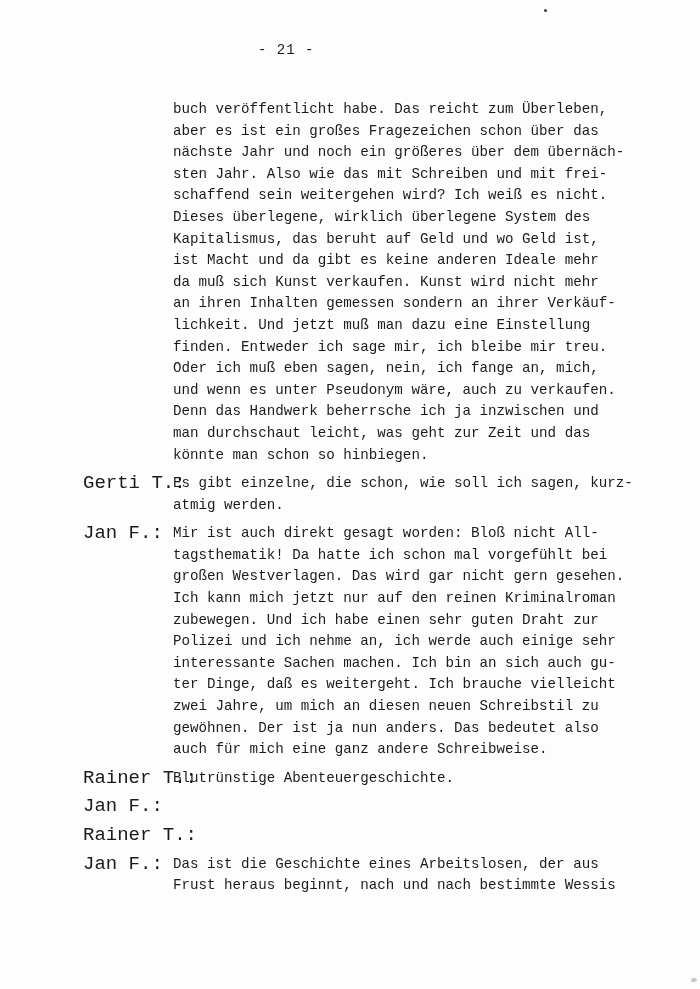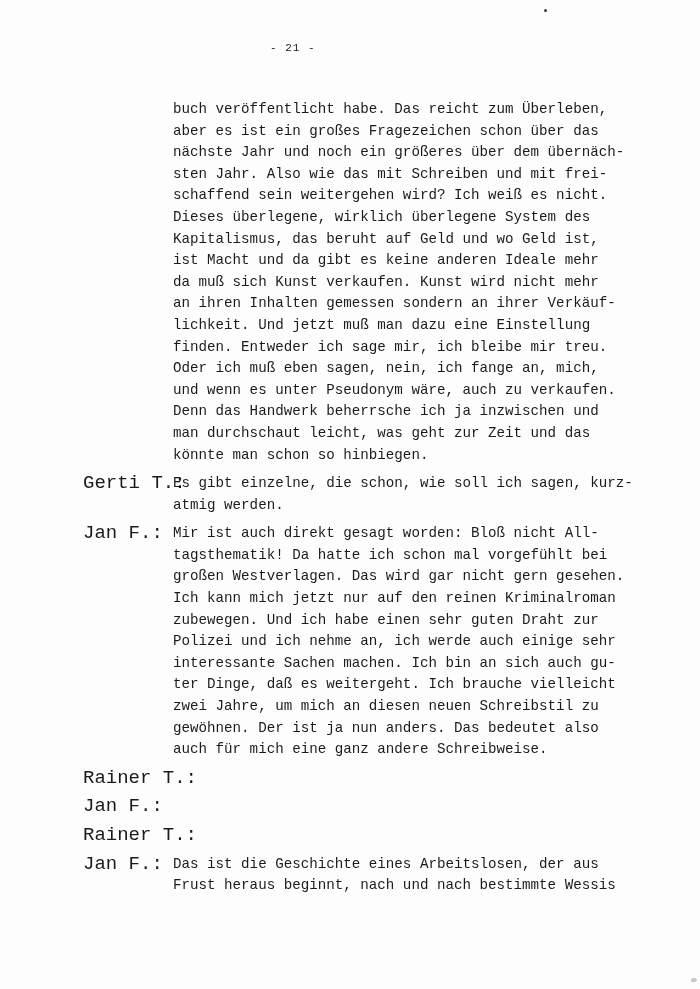--- a/index.html
+++ b/index.html
@@ -13,22 +13,22 @@
     height: 989px;
     background: #fdfdfd;
     overflow: hidden;
     font-family: "Liberation Mono", "DejaVu Sans Mono", monospace;
     color: #1b1b1b;
     font-weight: 500;
   }
   .page-number {
     position: absolute;
     top: 42px;
-    left: 270px;
-    font-size: 11px;
+    left: 258px;
+    font-size: 14px;
     letter-spacing: 1px;
     white-space: pre;
   }
   .content {
     position: absolute;
     top: 99px;
     left: 83px;
     width: 560px;
   }
   .block {
@@ -117,20 +117,21 @@
 Polizei und ich nehme an, ich werde auch einige sehr
 interessante Sachen machen. Ich bin an sich auch gu-
 ter Dinge, daß es weitergeht. Ich brauche vielleicht
 zwei Jahre, um mich an diesen neuen Schreibstil zu
 gewöhnen. Der ist ja nun anders. Das bedeutet also
 auch für mich eine ganz andere Schreibweise.</div>
     </div>
 
     <div class="block">
       <div class="speaker">Rainer T.:</div>
+      <div class="text">Blutrünstige Abenteuergeschichte.</div>
     </div>
 
     <div class="block">
       <div class="speaker">Jan F.:</div>
     </div>
 
     <div class="block">
       <div class="speaker">Rainer T.:</div>
     </div>
 

